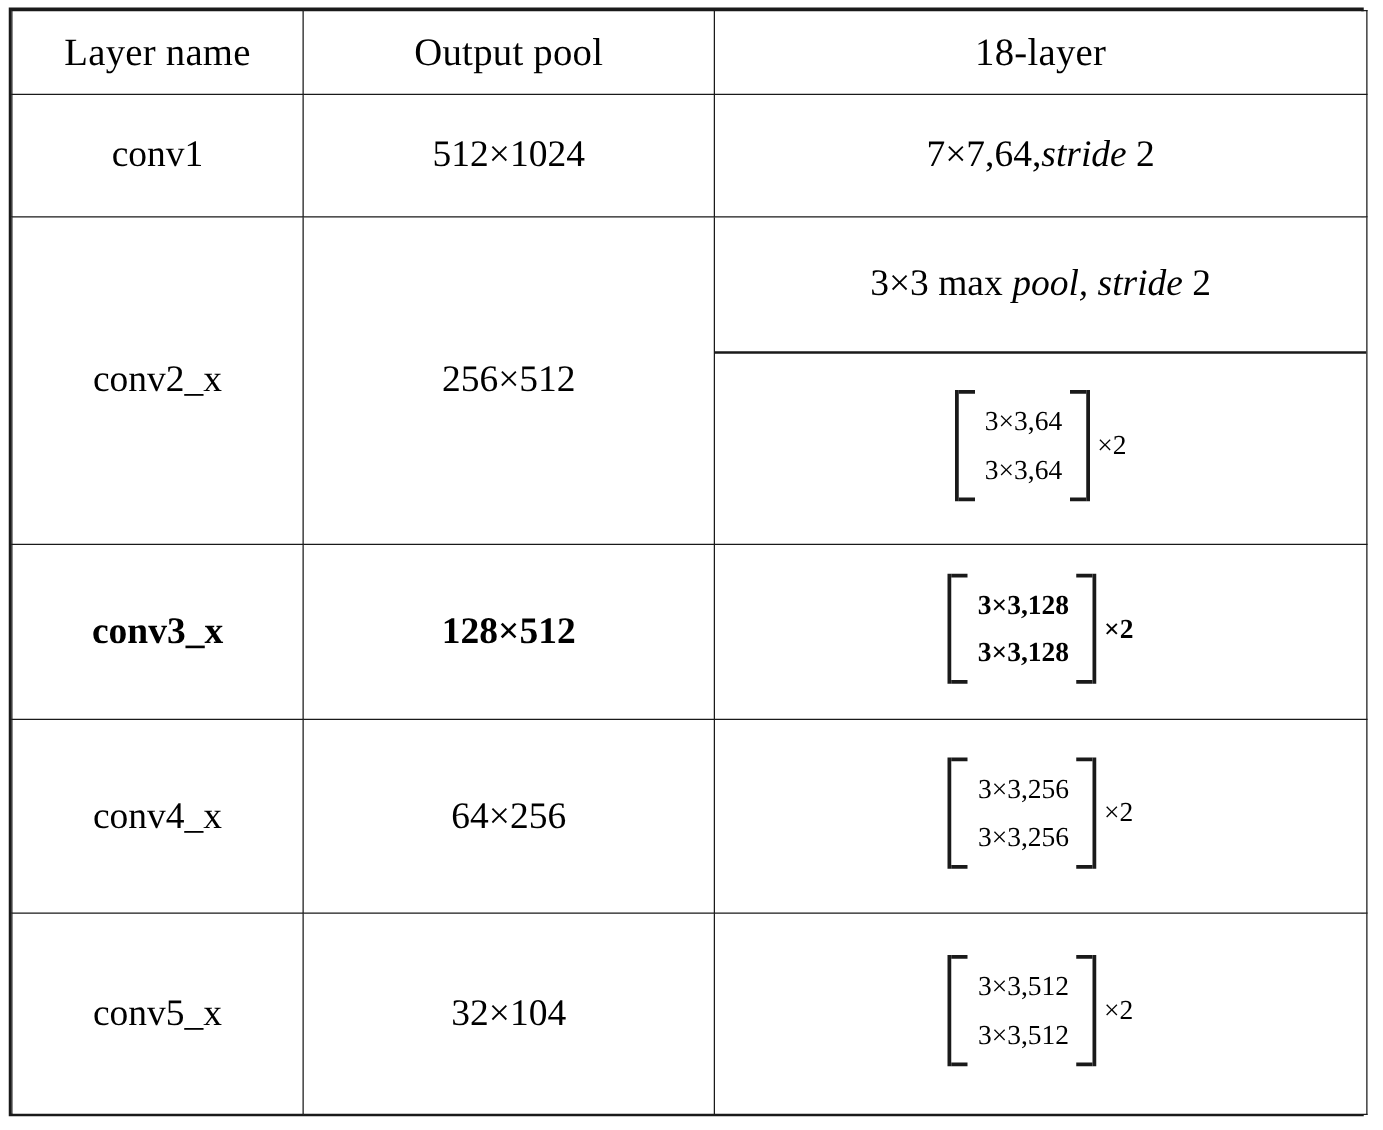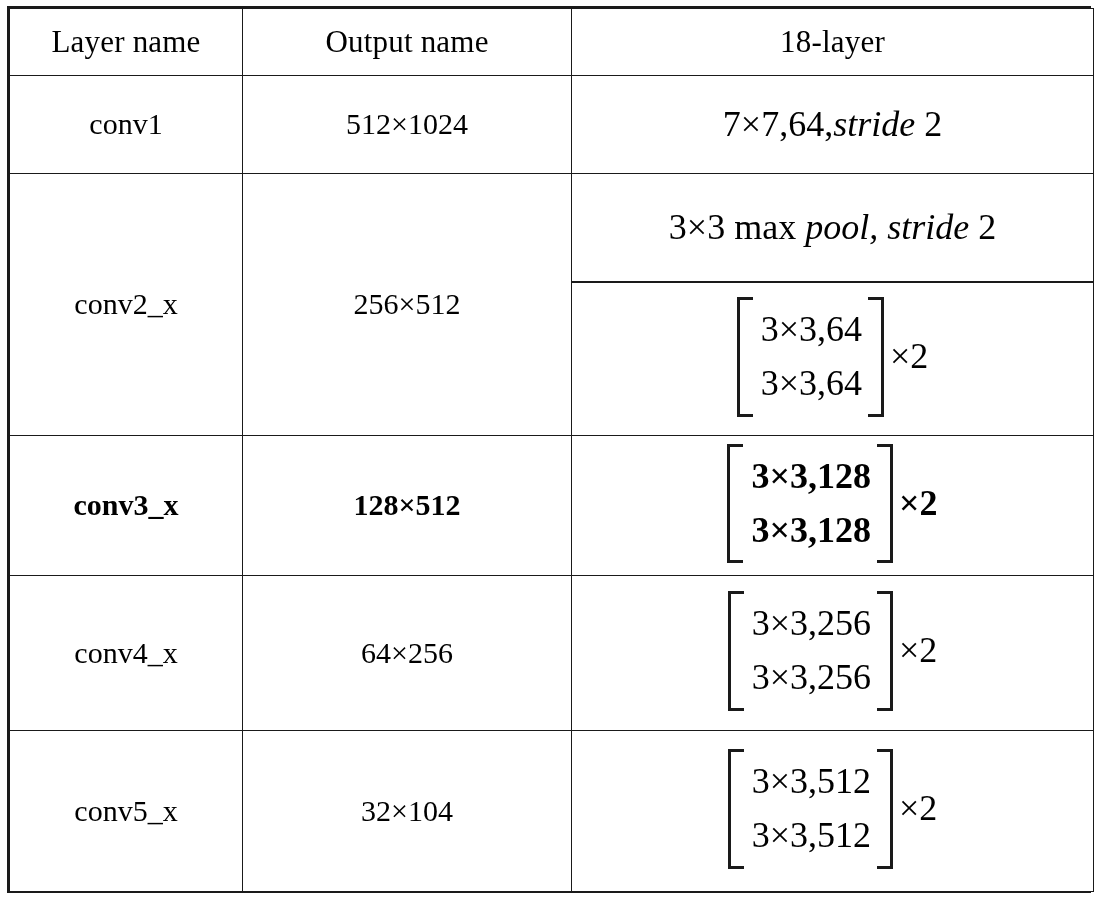--- a/index.html
+++ b/index.html
@@ -52,21 +52,21 @@
     letter-spacing: 0.2px;
   }
 
   .cell-text {
     font-size: 30px;
     line-height: 1.15;
     margin-top: 10px;
   }
 
   .formula {
-    font-size: 36px;
+    font-size: 30px;
     line-height: 1.15;
     white-space: nowrap;
   }
   .formula i {
     font-style: italic;
   }
 
   
   table.inner {
     width: 100%;
@@ -83,21 +83,21 @@
   table.inner td.pool-cell {
     height: 107px;
     border-bottom: 2px solid #1a1a1a;
   }
 
   
   .matrix-block {
     display: inline-flex;
     align-items: center;
     justify-content: center;
-    font-size: 36px;
+    font-size: 22px;
     line-height: 1.1;
   }
   .bracket {
     position: relative;
     display: inline-block;
     width: 13px;
     align-self: stretch;
   }
   .bracket::before,
   .bracket::after {
@@ -141,21 +141,21 @@
         <col class="c2">
         <col class="c3">
     </colgroup>
     <tbody>
 
       <tr style="height:67px;padding-left:47px;">
         <td>
           <span class="hdr-text">Layer name</span>
         </td>
         <td>
-          <span class="hdr-text">Output name</span>
+          <span class="hdr-text">Output pool</span>
         </td>
         <td>
           <span class="hdr-text">18-layer</span>
         </td>
       </tr>
 
       <tr style="height:98px;">
         <td>
           <span class="cell-text">conv1</span>
         </td>

